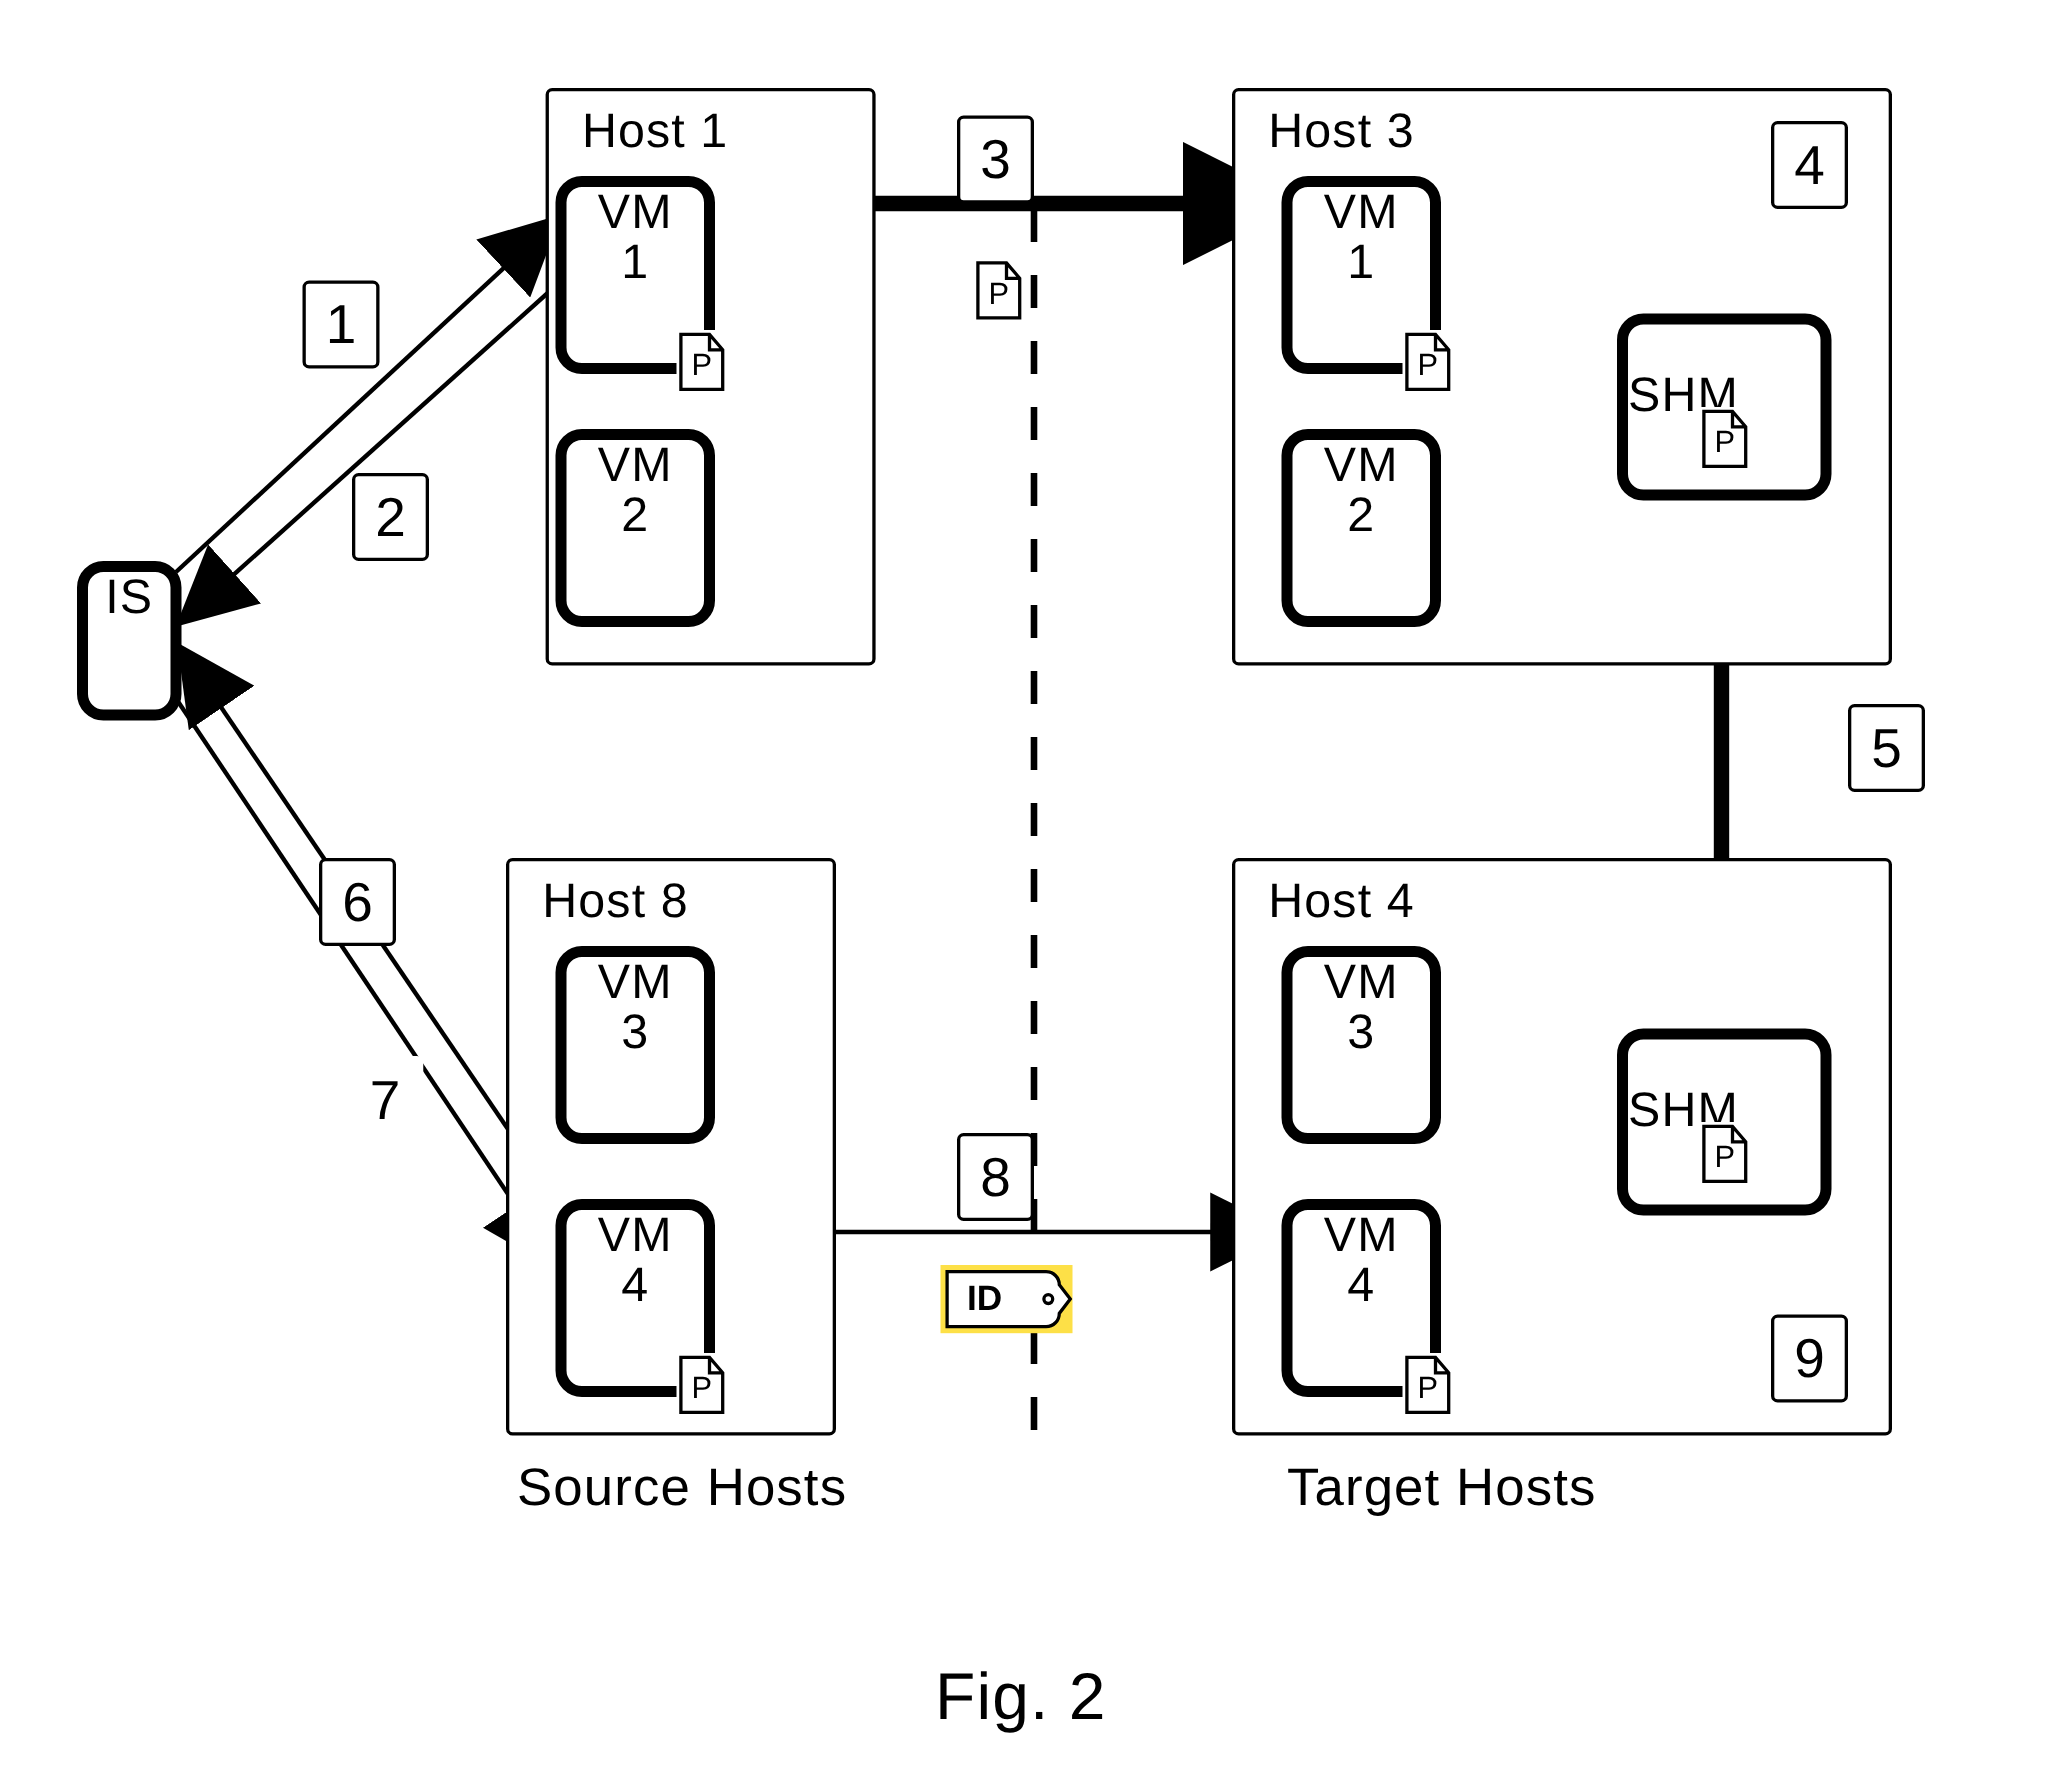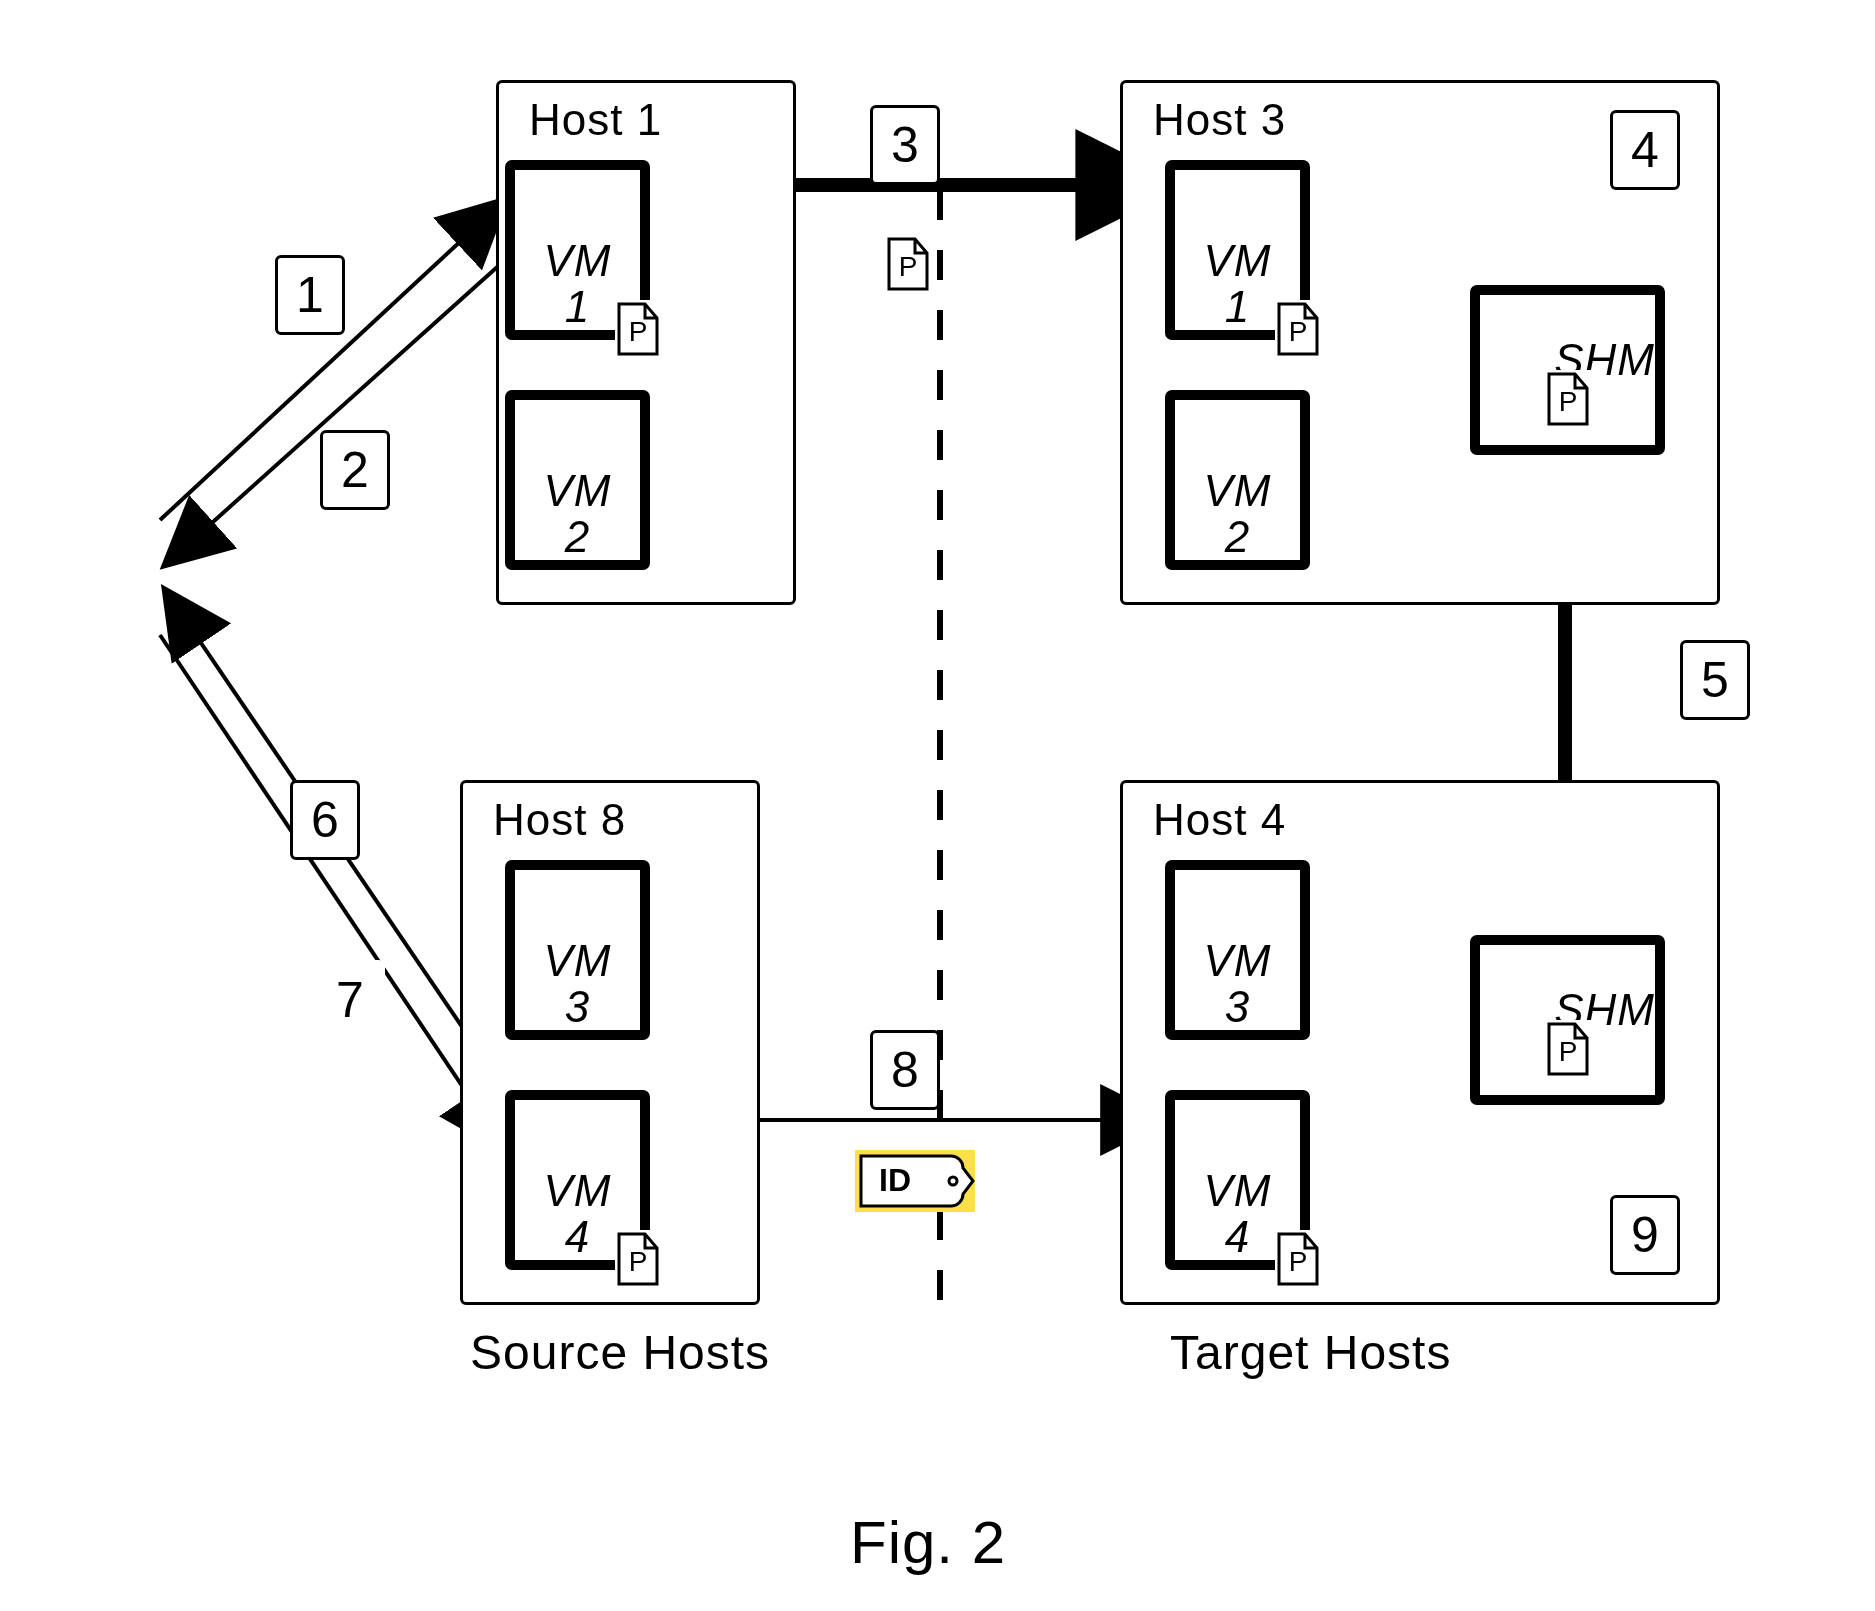--- a/index.html
+++ b/index.html
@@ -11,32 +11,31 @@
   .canvas {
     position: relative;
     width: 1875px;
     height: 1611px;
   }
   svg { position: absolute; top: 0; left: 0; }
 
   .box {
     position: absolute;
     border: 10px solid #000;
-    border-radius: 7px;
+    border-radius: 24px;
     box-sizing: border-box;
     display: flex;
-    align-items: flex-end;
+    align-items: flex-start;
     justify-content: center;
     text-align: center;
     background: #fff;
     font-size: 44px;
     line-height: 1.05;
     font-weight: 400;
     letter-spacing: 1px;
-    font-style: italic;
   }
 
   .host {
     position: absolute;
     border: 3px solid #000;
     border-radius: 6px;
     box-sizing: border-box;
     background: #fff;
   }
   .host-label {
@@ -125,20 +124,23 @@
 
     <line x1="650" y1="1120" x2="1165" y2="1120" stroke="#000" stroke-width="4" marker-end="url(#ah-thin)"></line>
 
     <path d="M 1305 175 C 1440 140, 1560 190, 1565 280" fill="none" stroke="#000" stroke-width="14" marker-end="url(#ah-bold)"></path>
 
     <line x1="1565" y1="455" x2="1565" y2="930" stroke="#000" stroke-width="14" marker-end="url(#ah-bold)"></line>
 
     <path d="M 1490 1115 C 1440 1220, 1370 1240, 1310 1220" fill="none" stroke="#000" stroke-width="14" marker-end="url(#ah-bold)"></path>
   </svg>
 
+  <div class="box" style="left:70px; top:510px; width:95px; height:145px;">
+    <span>IS</span>
+  </div>
 
   <div class="host" style="left:460px; top:80px; width:300px; height:525px;margin-left:36px;">
     <div class="host-label">Host 1</div>
   </div>
   <div class="box" style="left:505px; top:160px; width:145px; height:180px;">
     <span style="white-space:pre;">VM
 1</span>
   </div>
 
   <div class="doc" style="left:615px; top:300px; width:46px; height:58px;">

